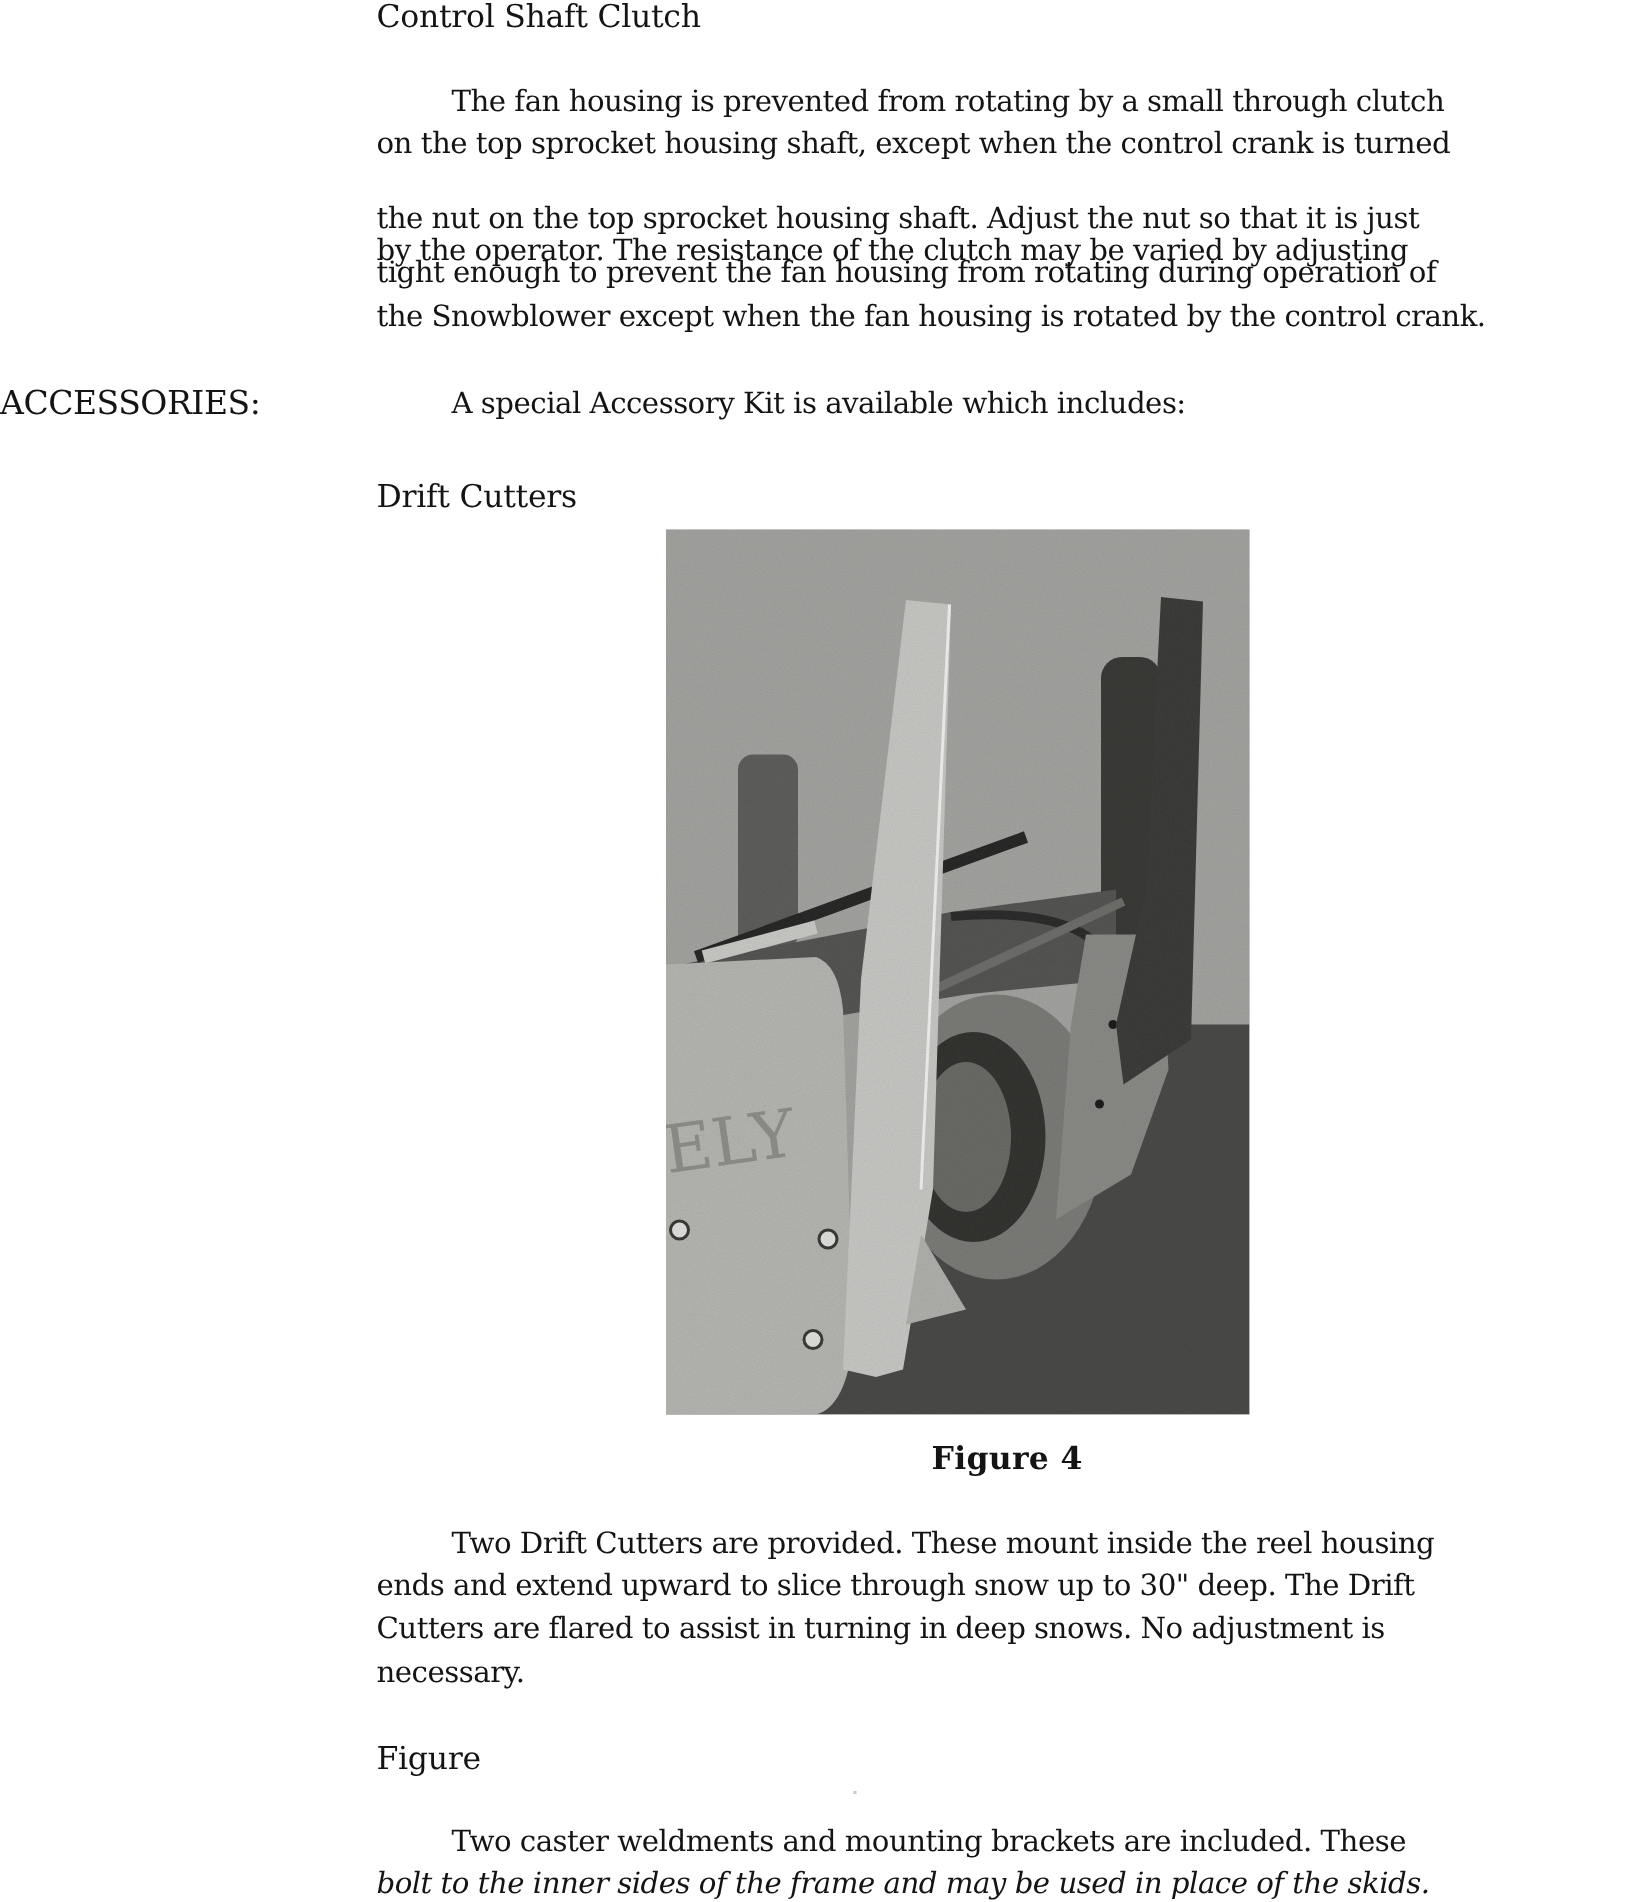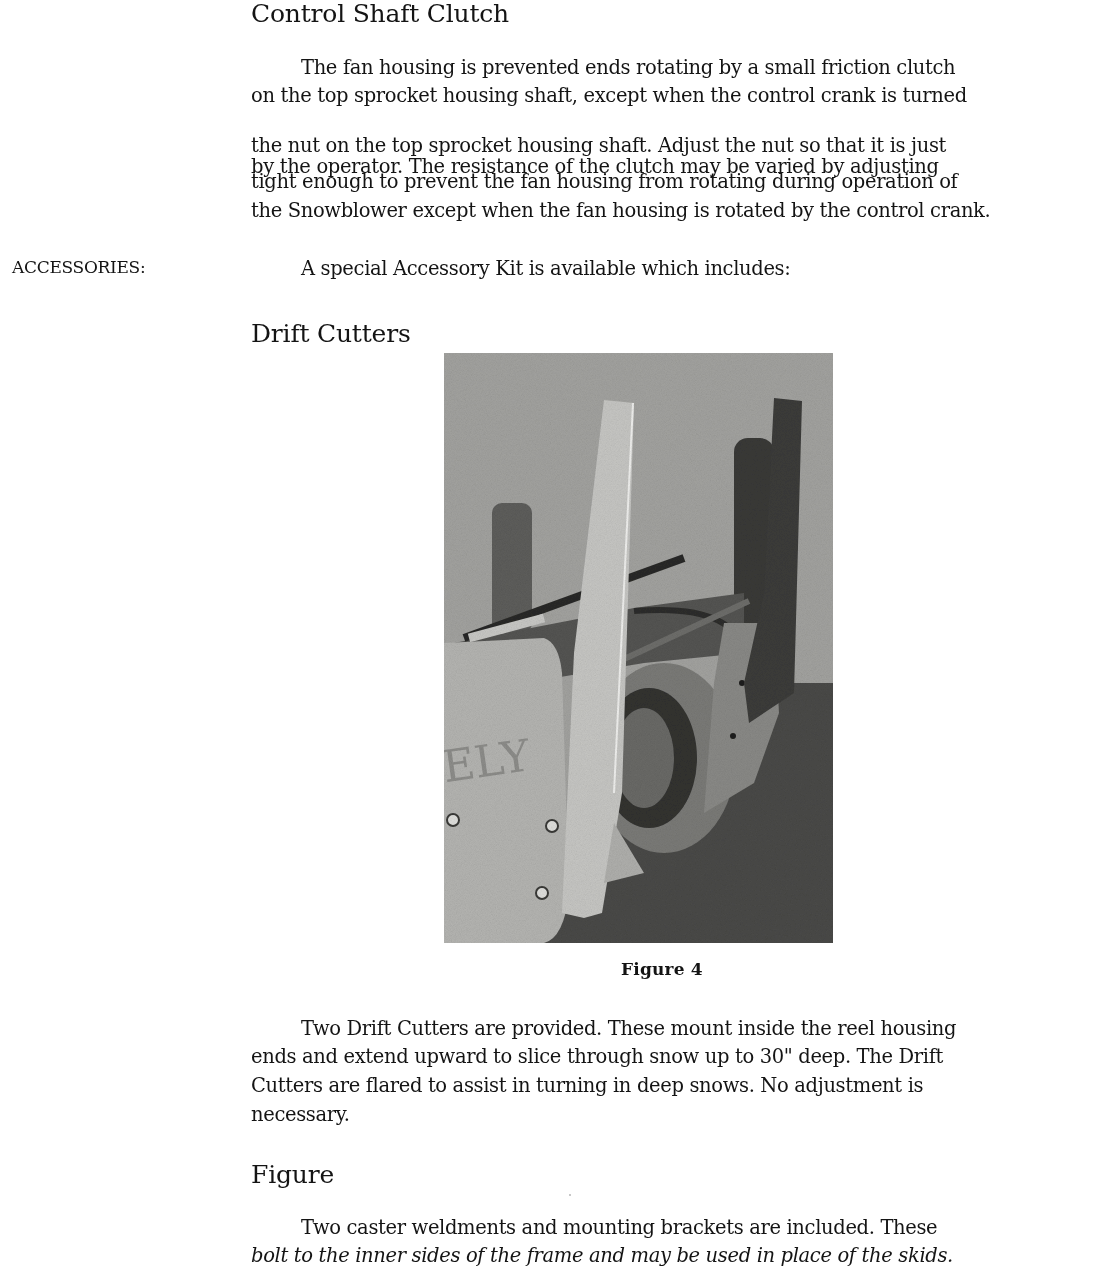--- a/index.html
+++ b/index.html
@@ -4,37 +4,37 @@
   <style>
     html, body { margin: 0; padding: 0; background: #ffffff; }
     body {
       width: 1095px; height: 1268px; position: relative; overflow: hidden;
       font-family: "DejaVu Serif", "Liberation Serif", serif;
       color: #141414;
     }
     .abs { position: absolute; white-space: nowrap; }
     .line { position: absolute; left: 251px; font-size: 19.5px; letter-spacing: -0.35px; white-space: nowrap; }
     .indent { left: 301px; }
-    .heading { position: absolute; left: 251px; font-size: 25px; letter-spacing: -0.2px; white-space: nowrap; }
-    .side-label { position: absolute; left: 12px; top: 257px; font-size: 17px; letter-spacing: -0.3px; }
+    .heading { position: absolute; left: 251px; font-size: 21px; letter-spacing: -0.2px; white-space: nowrap; }
+    .side-label { position: absolute; left: 0; top: 257px; font-size: 22px; letter-spacing: -0.3px; }
     .figure {
       position: absolute; left: 444px; top: 353px; width: 389px; height: 590px;
       background: #8f8f8d; overflow: hidden;
     }
     .figure svg { display: block; }
-    .caption { position: absolute; left: 621px; top: 959px; font-size: 17px; letter-spacing: 0.2px; font-weight: bold; }
+    .caption { position: absolute; left: 621px; top: 959px; font-size: 21px; letter-spacing: 0.2px; font-weight: bold; }
     .dot { position: absolute; left: 569px; top: 1194px; width: 2px; height: 2px; background: #c8c8c8; }
   </style>
 </head>
 <body>
 
 <div class="heading" style="top:-1px;">Control Shaft Clutch</div>
 
 <div>
-  <div class="line indent" style="top:56px;">The fan housing is prevented ends rotating by a small friction clutch</div>
+  <div class="line indent" style="top:56px;">The fan housing is prevented from rotating by a small through clutch</div>
   <div class="line" style="top:84px;">on the top sprocket housing shaft,  except when the control crank is turned</div>
   <div class="line" style="top:113px;margin-top:42px;">by the operator.  The resistance of the clutch may be varied by adjusting</div>
   <div class="line" style="top:134px;">the nut on the top sprocket housing shaft.  Adjust the nut so that it is just</div>
   <div class="line" style="top:170px;text-align:center;">tight enough to prevent the fan housing from rotating during operation of</div>
   <div class="line" style="top:199px;">the Snowblower except when the fan housing is rotated by the control crank.</div>
 </div>
 
 <div class="side-label abs">ACCESSORIES:</div>
 <div class="line indent" style="top:257px;">A special Accessory Kit is available which includes:</div>
 

